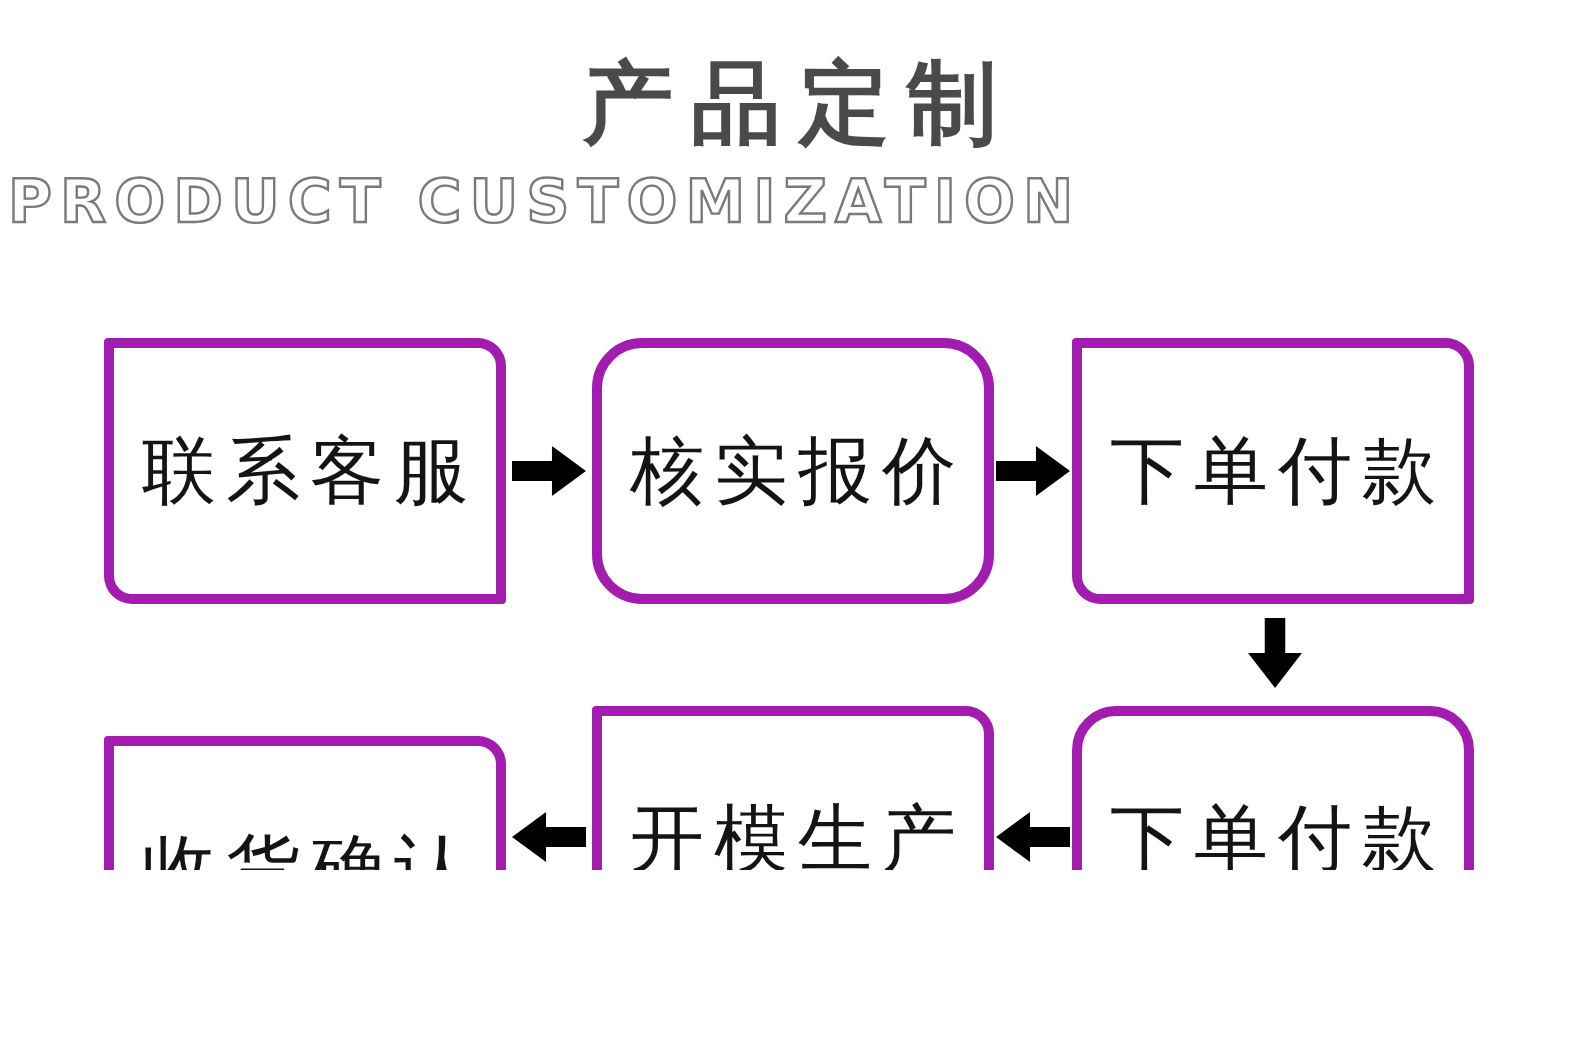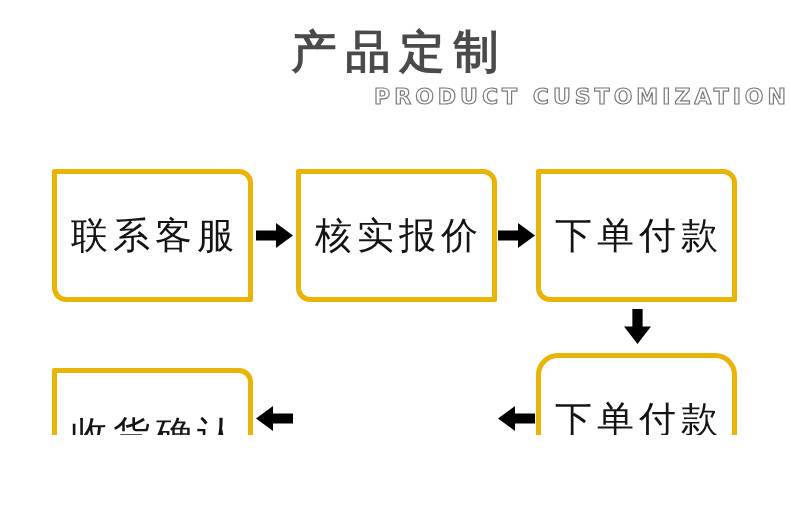--- a/index.html
+++ b/index.html
@@ -28,59 +28,59 @@
     color: #4a4a4a;
     letter-spacing: 9px;
     text-indent: 9px;
     font-family: "DejaVu Serif", "Liberation Serif", serif;
   }
   .subtitle {
     position: absolute;
     left: 0;
     top: 84px;
     width: 790px;
-    text-align: right;
-    font-size: 22px;
+    text-align: left;
+    font-size: 30px;
     font-weight: bold;
     letter-spacing: 4px;
     text-indent: 4px;
     color: #7a7a7a;
     font-family: "DejaVu Sans", "Liberation Sans", sans-serif;
   }
   @supports (-webkit-text-stroke: 1px #777) {
     .subtitle {
       color: transparent;
       -webkit-text-stroke: 1.2px #7a7a7a;
     }
   }
 
   
   .step {
     position: absolute;
     width: 201px;
     height: 133px;
     box-sizing: border-box;
     background: #ffffff;
-    border: 5px solid #eab308;
+    border: 5px solid #a21caf;
     
     border-radius: 2px 14px 2px 14px;
     display: flex;
     align-items: center;
     justify-content: center;
   }
   .step-label {
     font-size: 37px;
     color: #141414;
     letter-spacing: 5px;
     text-indent: 5px;
     white-space: nowrap;
     font-family: "DejaVu Serif", "Liberation Serif", serif;
   }
   .pos-r1c1 { left: 52px;  top: 169px; }
-  .pos-r1c2 { left: 296px; top: 169px; }
+  .pos-r1c2 { left: 296px; top: 169px; border-radius: 25px; }
   .pos-r1c3 { left: 536px; top: 169px; }
   .pos-r2c3 { left: 536px; top: 353px; height: 134px; border-radius: 22px; }
   .pos-r2c2 { left: 296px; top: 353px; height: 134px; }
   .pos-r2c1 { left: 52px;  top: 368px; height: 134px; }
 
   
   .arrow {
     position: absolute;
     background: #000000;
   }
@@ -124,18 +124,21 @@
   <div class="step pos-r1c3">
     <span class="step-label">下单付款</span>
   </div>
 
   <div class="arrow arrow-down pos-a3"></div>
 
   <div class="step pos-r2c3">
     <span class="step-label">下单付款</span>
   </div>
   <div class="arrow arrow-left pos-a4"></div>
+  <div class="step pos-r2c2">
+    <span class="step-label">开模生产</span>
+  </div>
   <div class="arrow arrow-left pos-a5"></div>
   <div class="step pos-r2c1">
     <span class="step-label">收货确认</span>
   </div>
 
 </div>
 
 </body></html>

